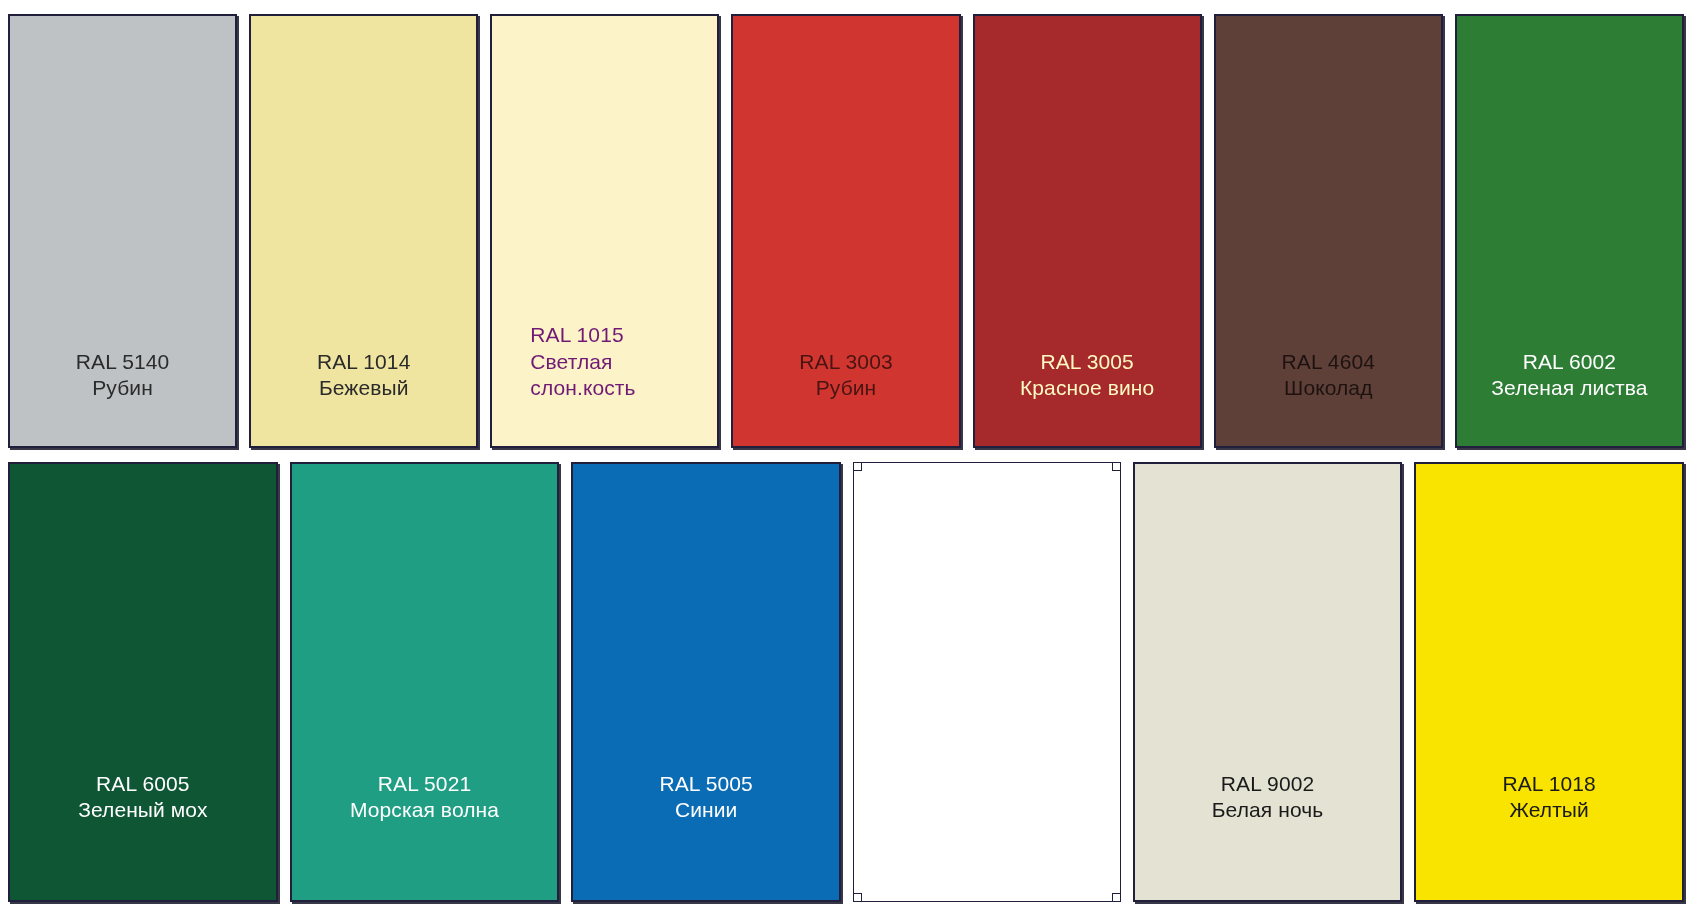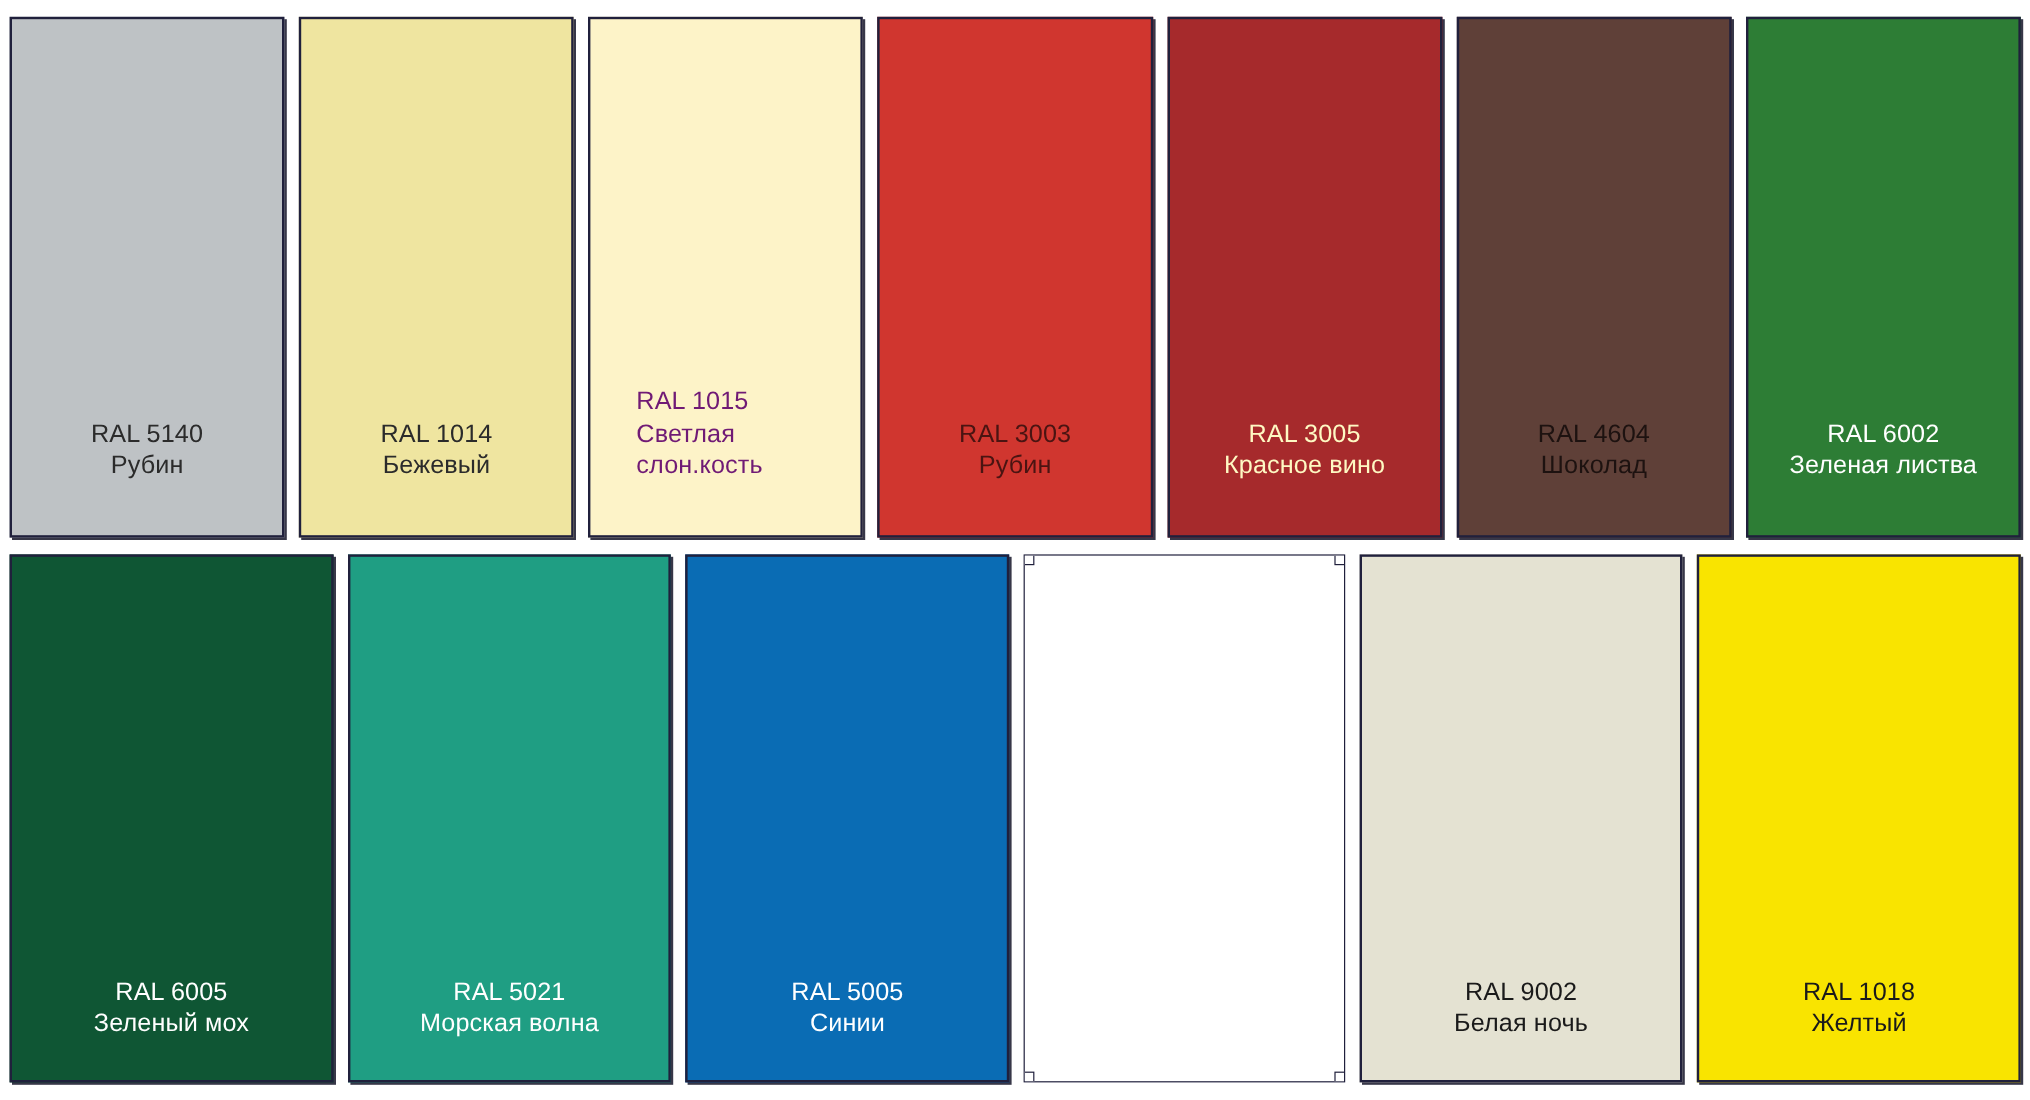--- a/index.html
+++ b/index.html
@@ -54,21 +54,21 @@
     font-size: 21px;
     line-height: 1.27;
     letter-spacing: 0.1px;
     white-space: pre-line;
     pointer-events: none;
   }
   .label .line { display: block; }
 
   
   .row-top .label { padding-bottom: 44px; }
-  .row-bottom .label { padding-bottom: 33px; }
+  .row-bottom .label { padding-bottom: 76px; }
 
   .label.align-left {
     text-align: left;
     padding-left: 60px;
   }
 
   
   .label.halo {
     color: #1f3c88;
     font-weight: 700;

